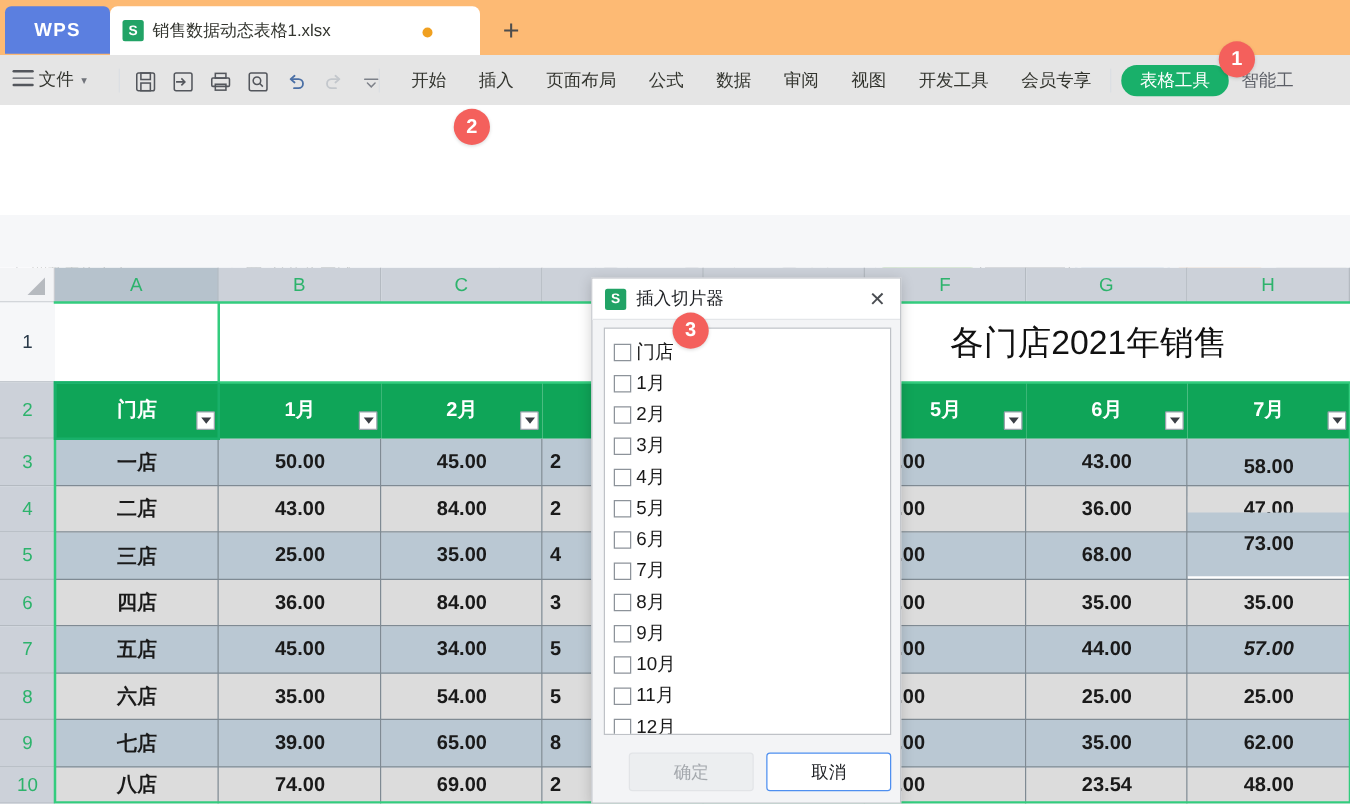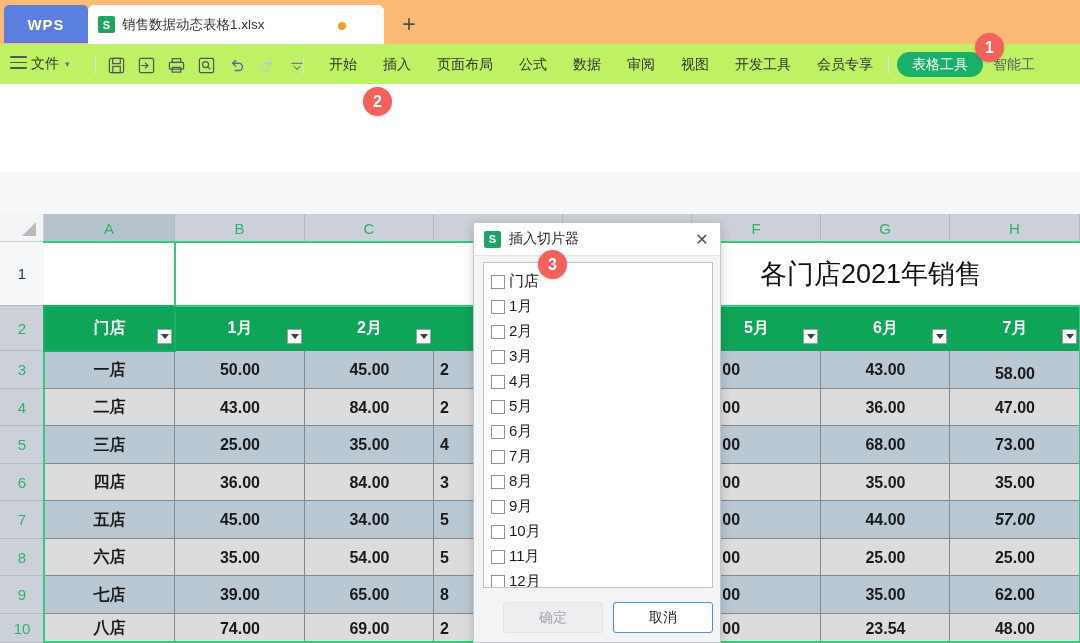--- a/index.html
+++ b/index.html
@@ -34,21 +34,21 @@
     position:absolute; right:38px; top:17px; width:8px; height:8px;
     border-radius:50%; background:#f0a020;
   }
   .new-tab{
     position:absolute; left:396px; top:11px; width:26px; height:26px;
     display:flex; align-items:center; justify-content:center;
     font-size:23px; color:#4d4d4d; font-weight:300;
   }
 
   
-  .menurow{ position:absolute; left:0; top:44px; width:1080px; height:40px; background:#bef264; }
+  .menurow{ position:absolute; left:0; top:44px; width:1080px; height:40px; background:#e5e5e5; }
   .hamburger{ position:absolute; left:10px; top:12px; width:17px; height:14px; }
   .hamburger i{ display:block; height:1.7px; background:#53565c; margin-bottom:4px; border-radius:1px; }
   .file-menu{ position:absolute; left:31px; top:11px; font-size:14px; color:#33352f; }
   .caret-sm{ display:inline-block; margin-left:6px; font-size:9px; color:#70737a; vertical-align:middle;}
   .qat{ position:absolute; left:104px; top:9px; display:flex; gap:5px; align-items:center; }
   .qat .ic{ width:25px; height:25px; display:flex; align-items:center; justify-content:center; }
   .vsep{ position:absolute; top:11px; width:1px; height:19px; background:#dcdfe3; }
 
   .tabs{ position:absolute; left:316px; top:0; height:40px; display:flex; align-items:center; gap:0; }
   .tab{ padding:0 13px; height:40px; line-height:40px; font-size:14px; color:#33352f; white-space:nowrap; }
@@ -497,21 +497,21 @@
     <div class="cell band-b num" style="left:821px; top:175px; width:129px; height:37px;">36.00</div>
     <div class="cell band-b num" style="left:950px; top:175px; width:130px; height:37px;">47.00</div>
 
     <div class="cell band-a name" style="left:44px;  top:212px; width:131px; height:38px;">三店</div>
     <div class="cell band-a num" style="left:175px; top:212px; width:130px; height:38px;">25.00</div>
     <div class="cell band-a num" style="left:305px; top:212px; width:129px; height:38px;">35.00</div>
     <div class="cell band-a num" style="left:434px; top:212px; width:129px; height:38px; justify-content:flex-start; padding-left:6px;">4</div>
     <div class="cell band-a num" style="left:563px; top:212px; width:129px; height:38px;"></div>
     <div class="cell band-a num" style="left:692px; top:212px; width:129px; height:38px; justify-content:flex-start; padding-left:8px;">48.00</div>
     <div class="cell band-a num" style="left:821px; top:212px; width:129px; height:38px;">68.00</div>
-    <div class="cell band-a num" style="left:950px; top:212px; width:130px; height:38px;">73.00</div>
+    <div class="cell band-a num" style="left:950px; top:196px; width:130px; height:51px;">73.00</div>
 
     <div class="cell band-b name" style="left:44px;  top:250px; width:131px; height:37px;">四店</div>
     <div class="cell band-b num" style="left:175px; top:250px; width:130px; height:37px;">36.00</div>
     <div class="cell band-b num" style="left:305px; top:250px; width:129px; height:37px;">84.00</div>
     <div class="cell band-b num" style="left:434px; top:250px; width:129px; height:37px; justify-content:flex-start; padding-left:6px;">3</div>
     <div class="cell band-b num" style="left:563px; top:250px; width:129px; height:37px;"></div>
     <div class="cell band-b num" style="left:692px; top:250px; width:129px; height:37px; justify-content:flex-start; padding-left:8px;">45.00</div>
     <div class="cell band-b num" style="left:821px; top:250px; width:129px; height:37px;">35.00</div>
     <div class="cell band-b num" style="left:950px; top:250px; width:130px; height:37px;">35.00</div>
 

